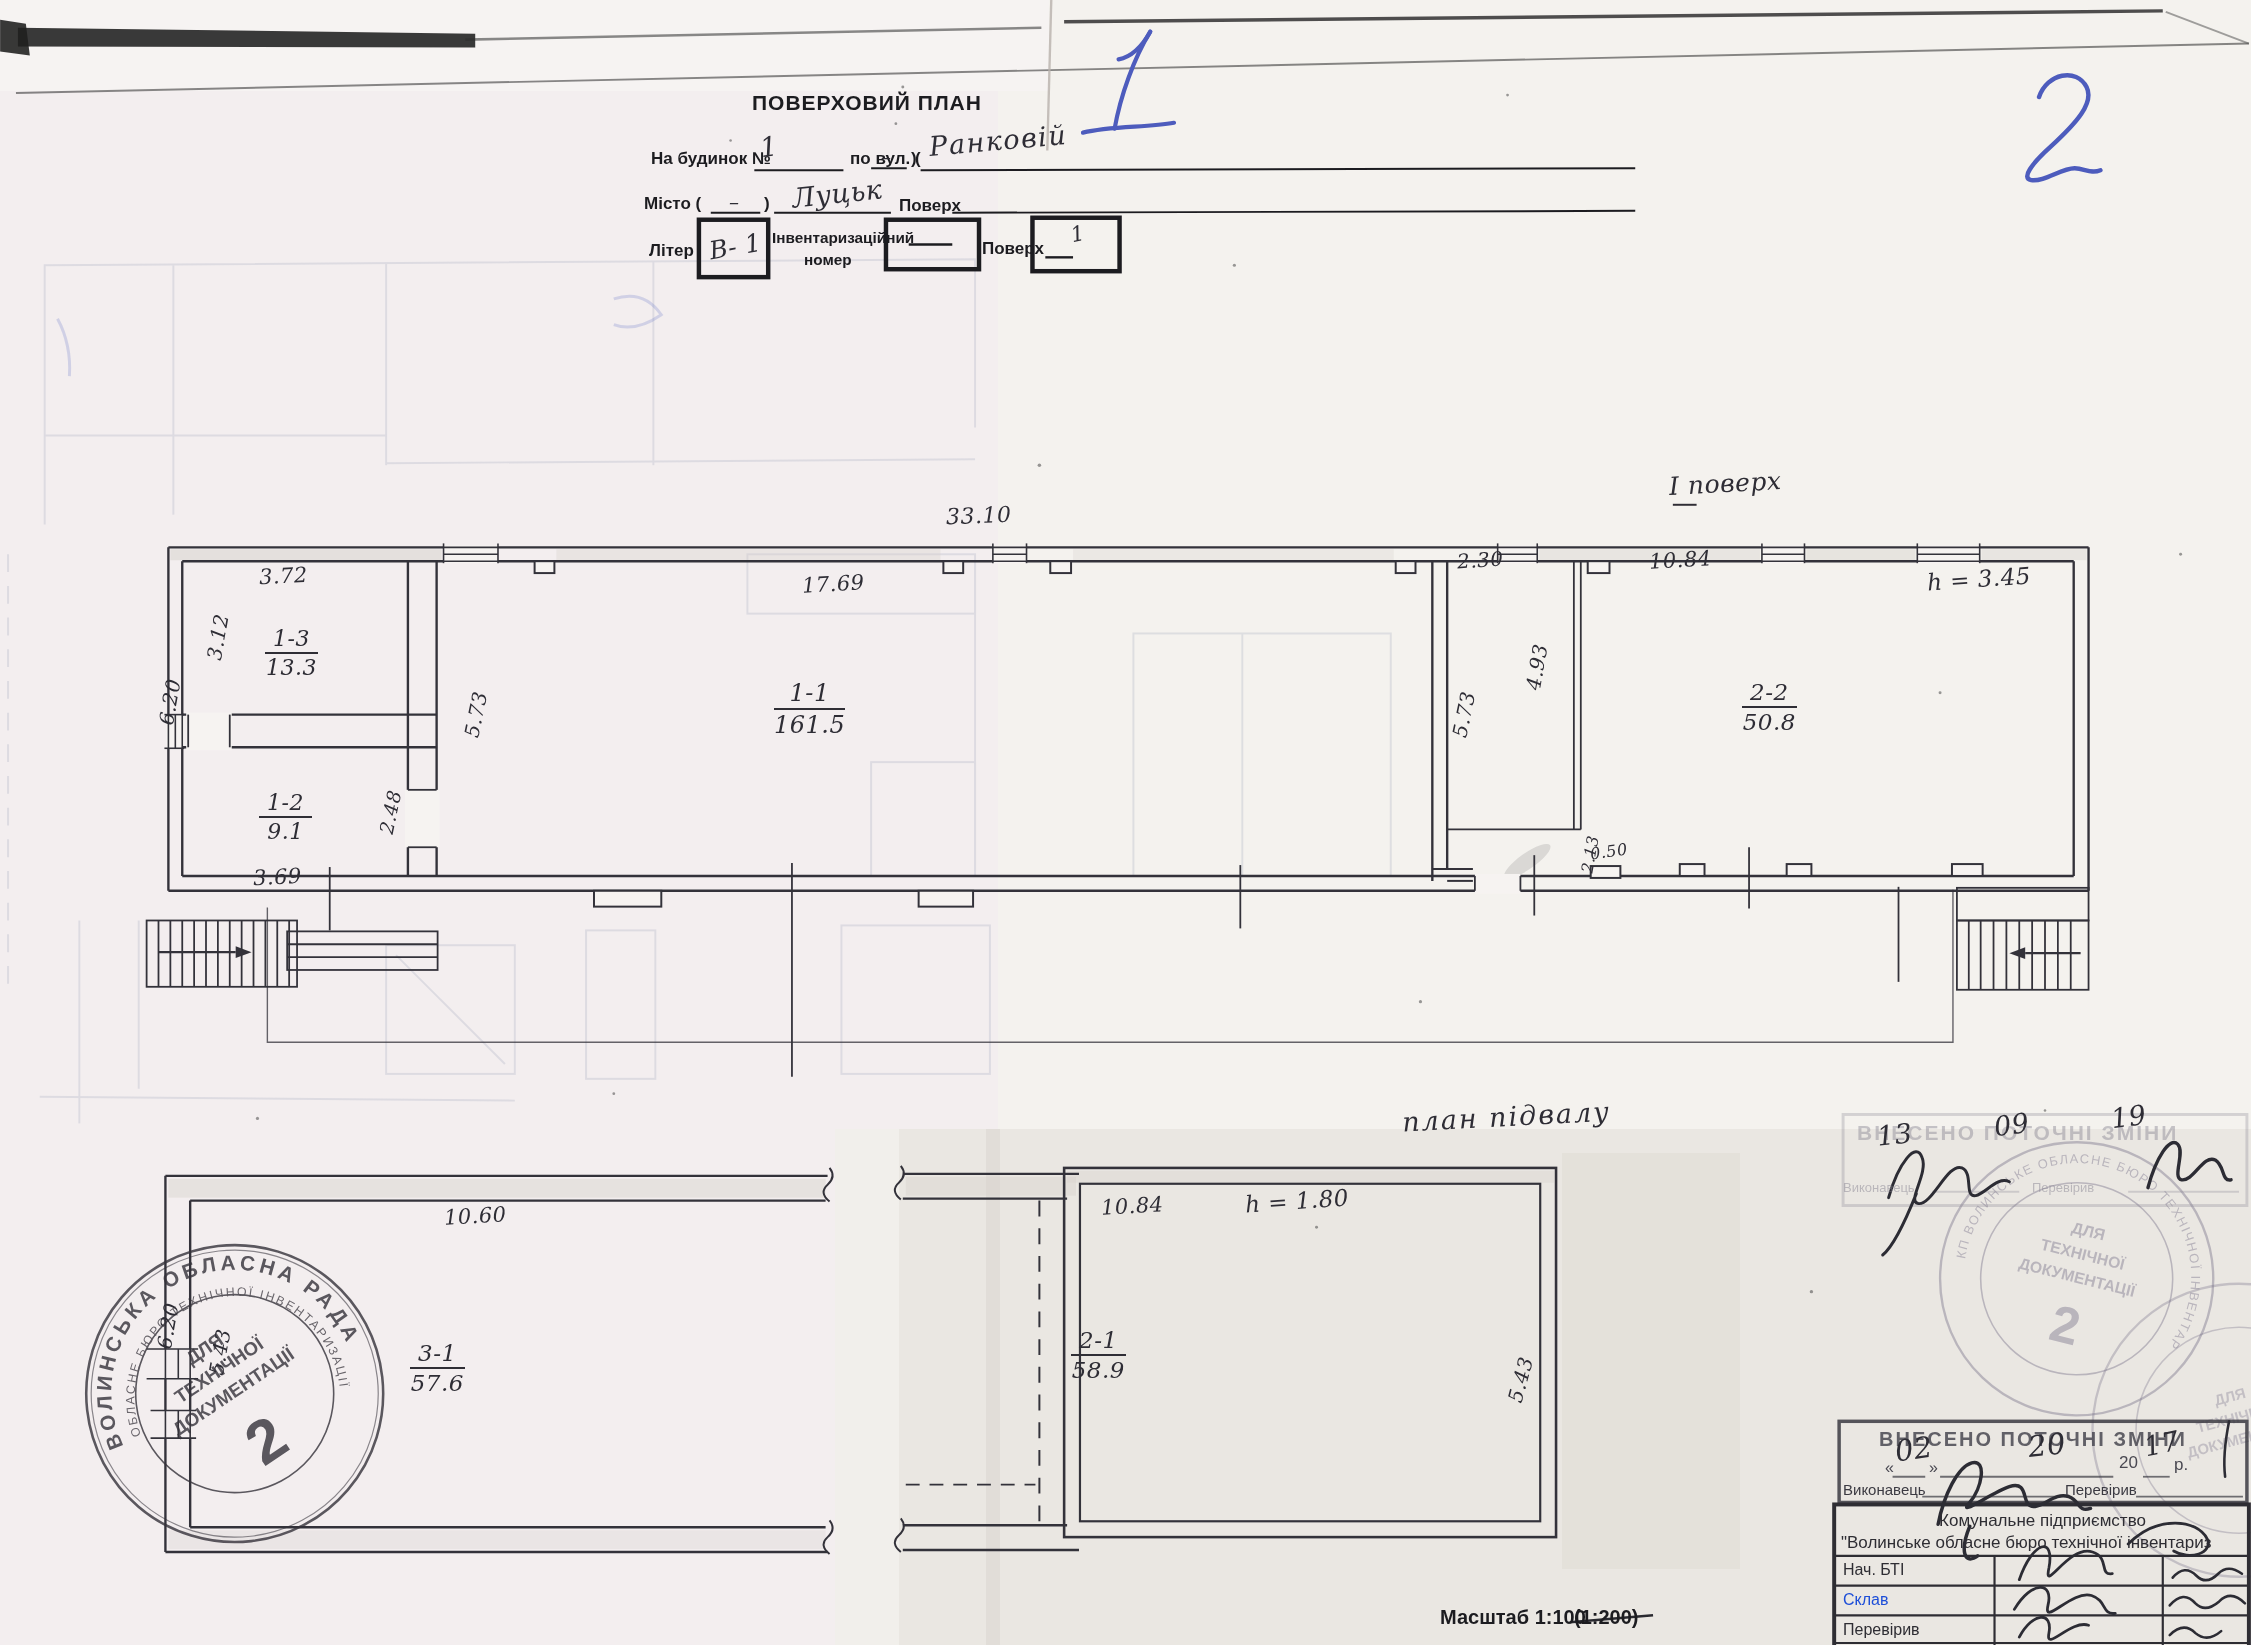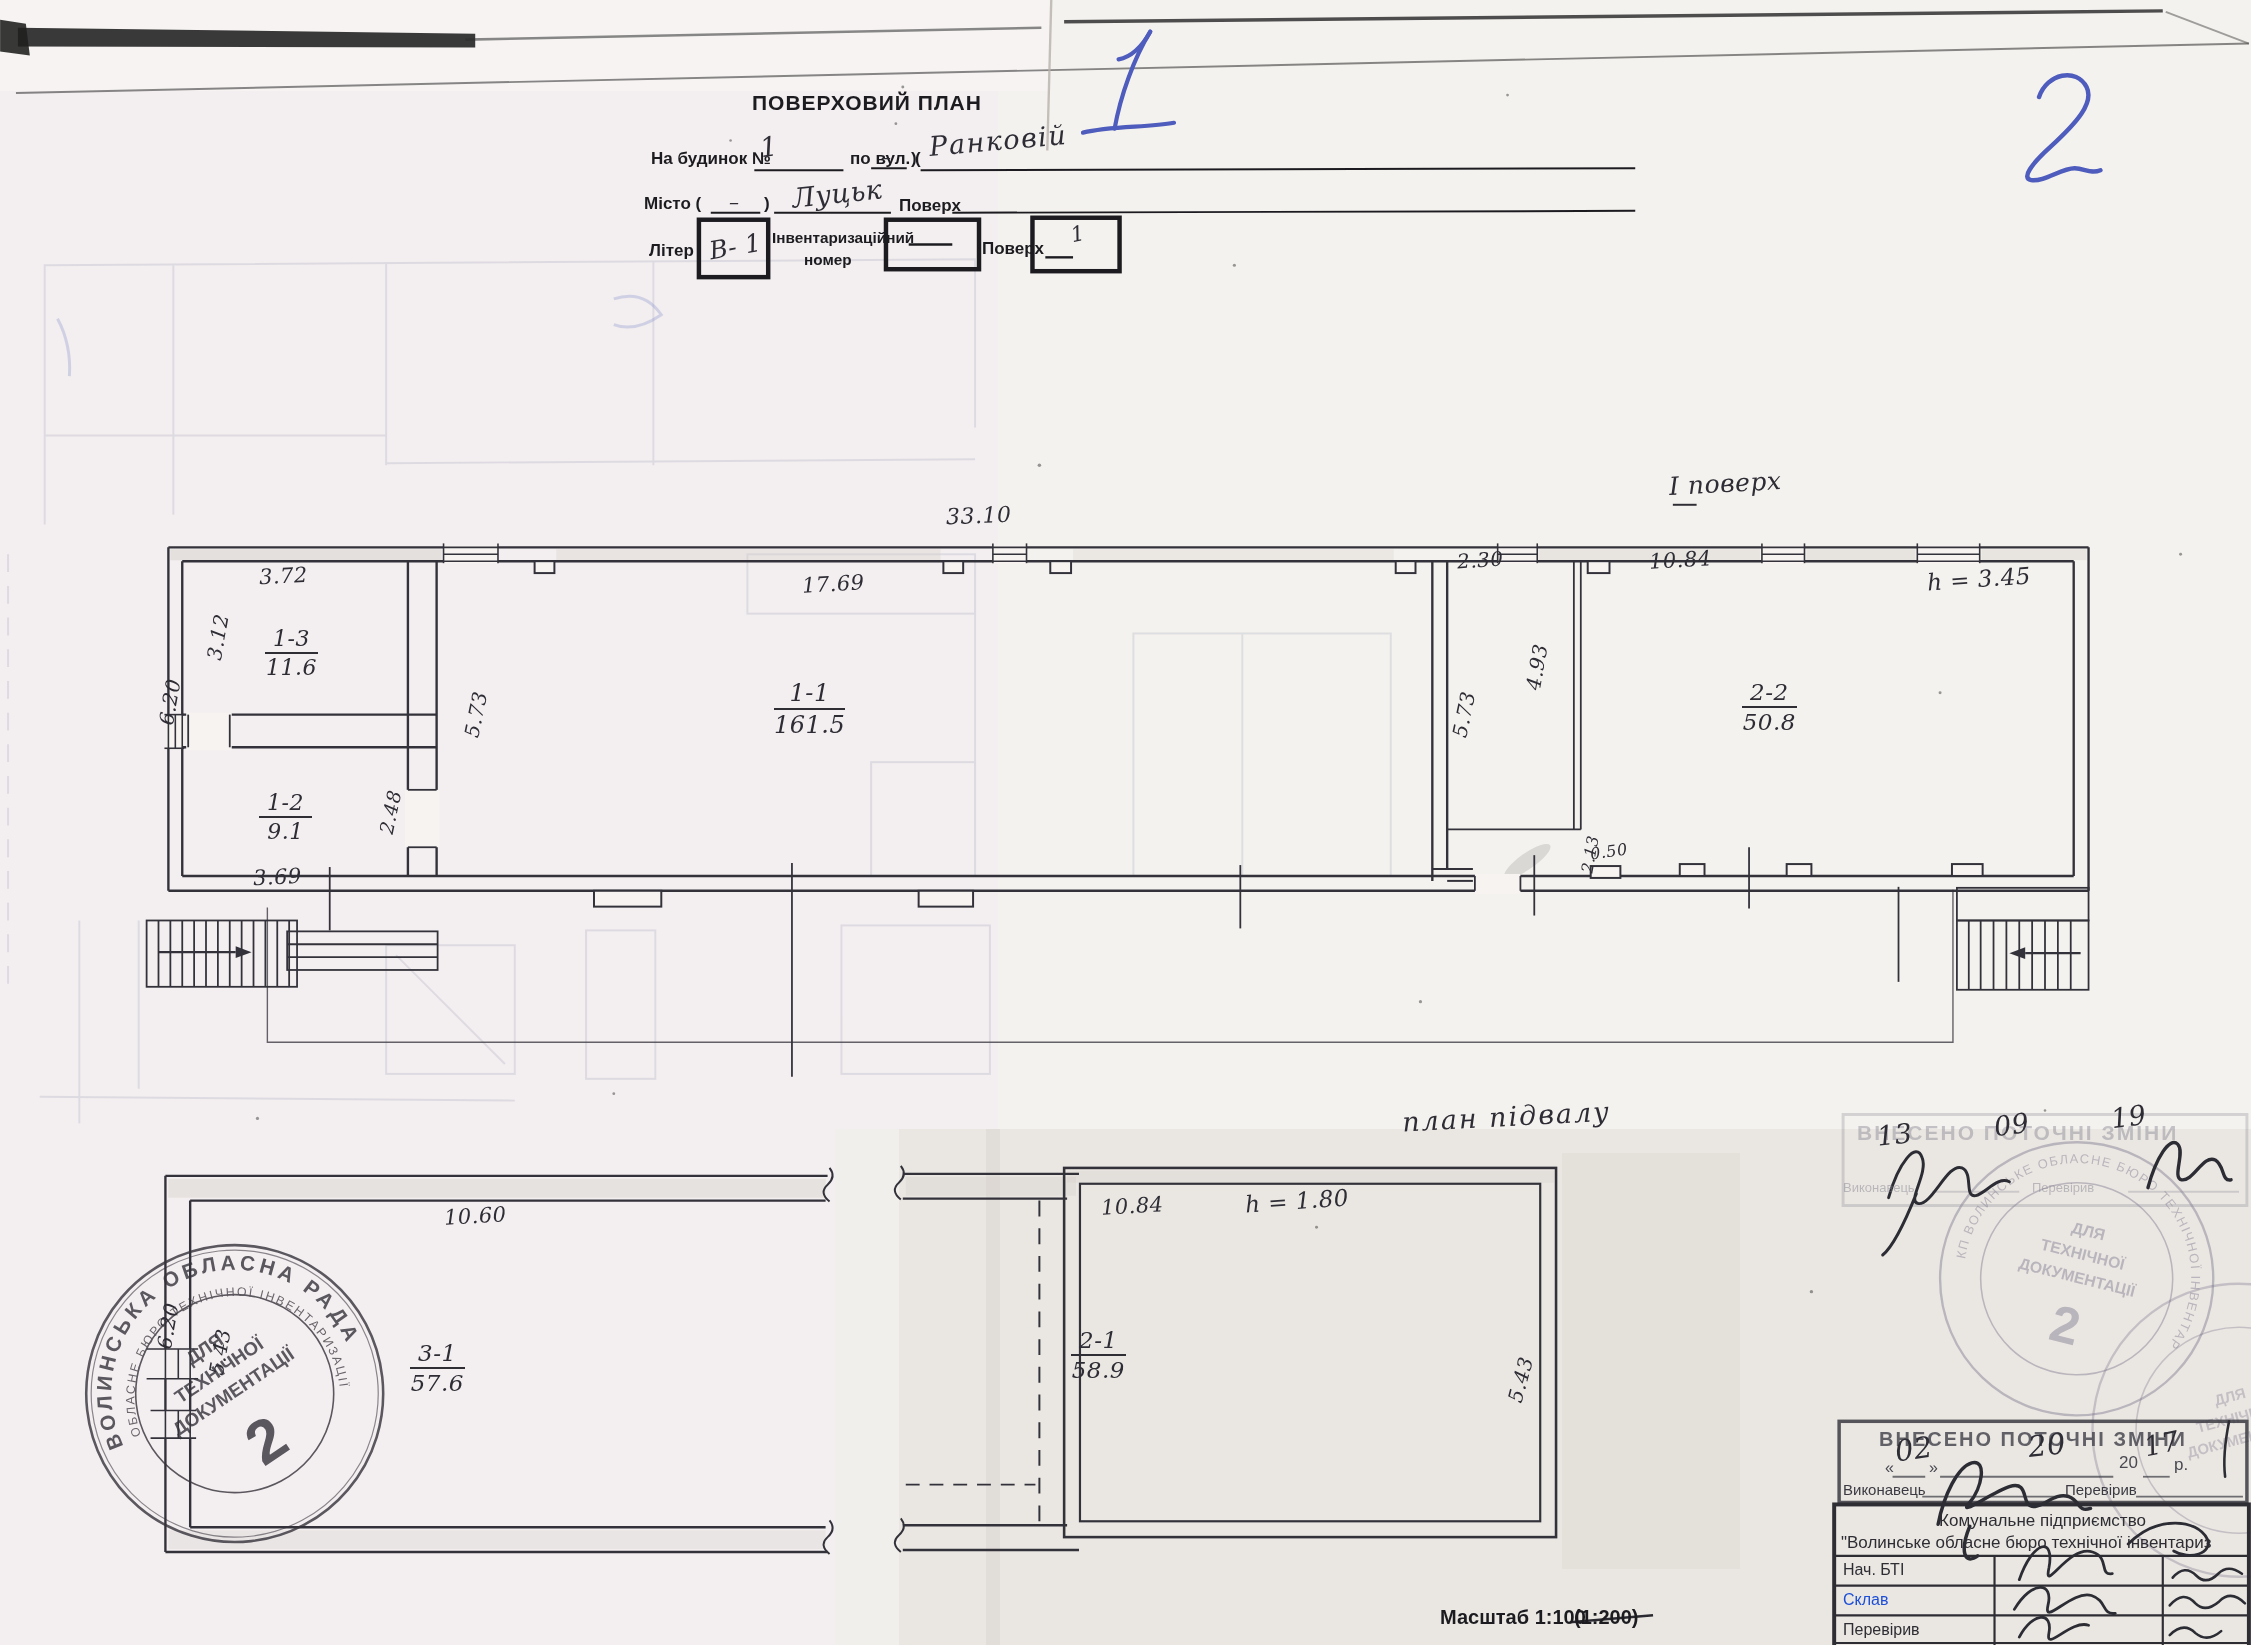--- a/index.html
+++ b/index.html
@@ -444,21 +444,21 @@
   <div class="abs hw" style="left:1457px;top:548px;font-size:20px;transform:rotate(-4deg);">2.30</div>
   <div class="abs hw rot" style="left:1529px;top:642px;font-size:20px;transform:rotate(-80deg) translateX(-100%);">4.93</div>
   <div class="abs hw rot" style="left:1457px;top:689px;font-size:20px;transform:rotate(-78deg) translateX(-100%);">5.73</div>
   <div class="abs hw" style="left:1649px;top:548px;font-size:21px;transform:rotate(-3deg);">10.84</div>
   <div class="abs hw" style="left:1927px;top:566px;font-size:23px;transform:rotate(-4deg);">h = 3.45</div>
   <div class="abs hw rot" style="left:1584px;top:834px;font-size:16px;transform:rotate(-80deg) translateX(-100%);">2.13</div>
   <div class="abs hw" style="left:1590px;top:842px;font-size:16px;transform:rotate(-8deg);">0.50</div>
 
   <div class="abs hw room-label" style="left:265px;top:626px;font-size:22px;">
     <span class="rid">1-3</span>
-    <span class="rarea">11.6</span>
+    <span class="rarea">13.3</span>
   </div>
   <div class="abs hw room-label" style="left:259px;top:790px;font-size:22px;">
     <span class="rid">1-2</span>
     <span class="rarea">9.1</span>
   </div>
   <div class="abs hw room-label" style="left:774px;top:679px;font-size:24px;">
     <span class="rid">1-1</span>
     <span class="rarea">161.5</span>
   </div>
   <div class="abs hw room-label" style="left:1742px;top:679px;font-size:23px;">

